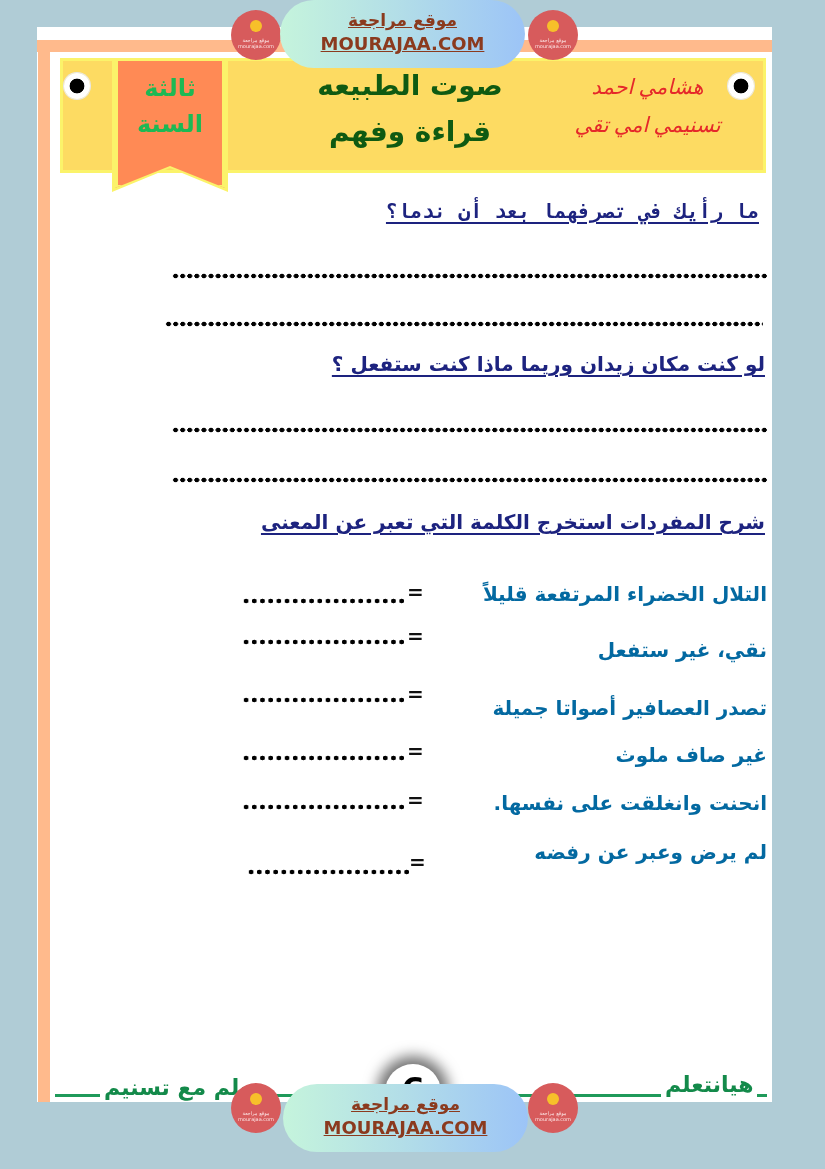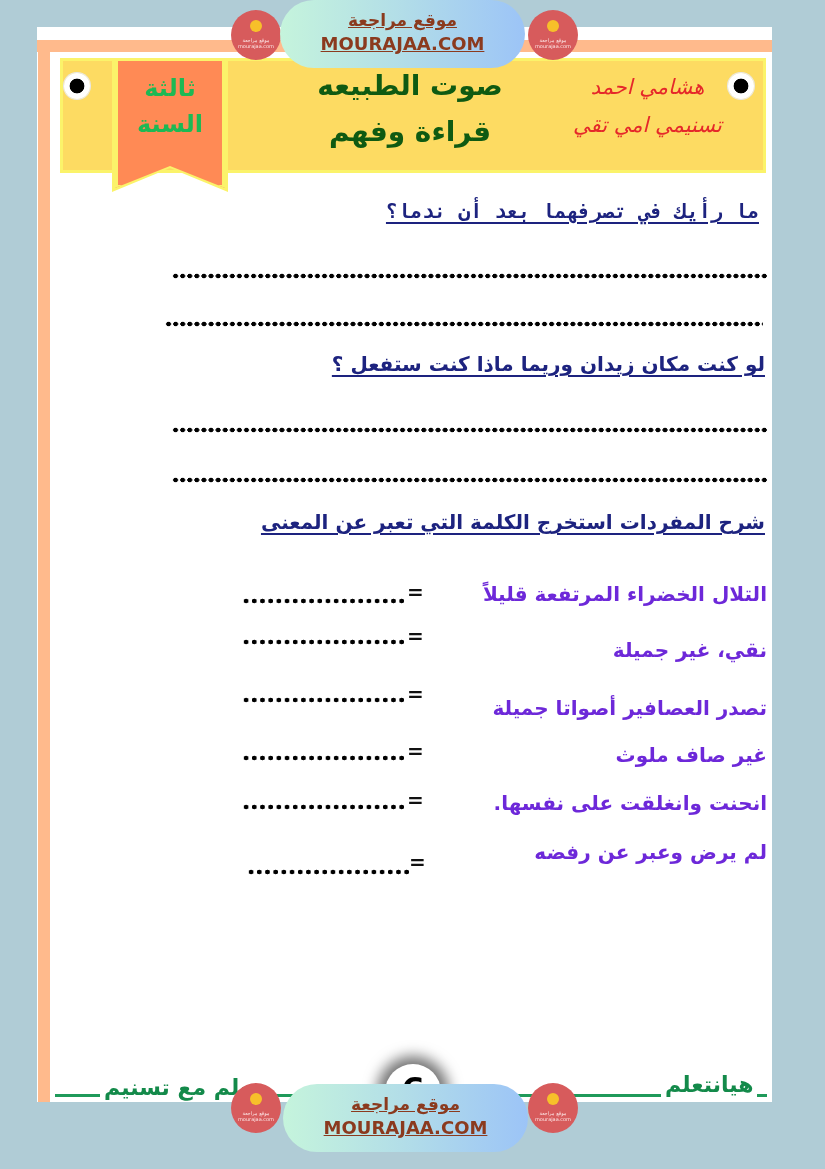--- a/index.html
+++ b/index.html
@@ -49,34 +49,35 @@
   }
   .title {
     position: absolute; left: 260px; top: 63px; width: 300px; text-align: center;
     color: #0f5a12; font-weight: bold; font-size: 28px; line-height: 46px;
     direction: rtl; text-underline-offset: 4px;
   }
   .authors {
     position: absolute; left: 560px; top: 68px; width: 175px; text-align: center;
     color: #e5282a; font-style: italic; font-size: 21px; line-height: 38px;
     direction: rtl;
+    font-family: Liberation Serif, serif;
   }
   .question {
     position: absolute; right: 66px; color: #1d237f; font-weight: bold;
     font-size: 20px; direction: rtl; text-decoration: underline;
     text-underline-offset: 4px; white-space: nowrap;
   }
   .dots {
     position: absolute; height: 8px;
     background-image: radial-gradient(circle, #000 0 2.2px, transparent 2.6px);
     background-size: 7.1px 8px; background-repeat: repeat-x;
   }
   .vocab-row { position: absolute; right: 58px; width: 520px; height: 34px; }
   .vocab-text {
-    position: absolute; right: 0; top: 0; color: #6d28d9; font-weight: bold;
+    position: absolute; right: 0; top: 0; color: #0369a1; font-weight: bold;
     font-size: 20px; direction: rtl; white-space: nowrap;
   }
   .vocab-eq {
     position: absolute; font-size: 20px; font-weight: bold; color: #111;
   }
   .vocab-dots {
     position: absolute; height: 8px; width: 165px;
     background-image: radial-gradient(circle, #000 0 2.2px, transparent 2.6px);
     background-size: 8.2px 8px; background-repeat: repeat-x;
   }
@@ -151,21 +152,21 @@
 <div class="dots" style="left:172px; top:476px; width:596px;"></div>
 
 <div class="question" style="top:510px; right:60px;">شرح المفردات استخرج الكلمة التي تعبر عن المعنى</div>
 
 <div class="vocab-row" style="top:582px;">
   <span class="vocab-text">التلال الخضراء المرتفعة قليلاً</span>
   <span class="vocab-eq" style="left:160px; top:-2px;">=</span>
   <span class="vocab-dots" style="left:-5px; top:15px;"></span>
 </div>
 <div class="vocab-row" style="top:638px;">
-  <span class="vocab-text">نقي، غير جميلة</span>
+  <span class="vocab-text">نقي، غير ستفعل</span>
   <span class="vocab-eq" style="left:160px; top:-14px;">=</span>
   <span class="vocab-dots" style="left:-5px; top:0px;"></span>
 </div>
 <div class="vocab-row" style="top:696px;">
   <span class="vocab-text">تصدر العصافير أصواتا جميلة</span>
   <span class="vocab-eq" style="left:160px; top:-14px;">=</span>
   <span class="vocab-dots" style="left:-5px; top:0px;"></span>
 </div>
 <div class="vocab-row" style="top:743px;">
   <span class="vocab-text">غير صاف ملوث</span>

